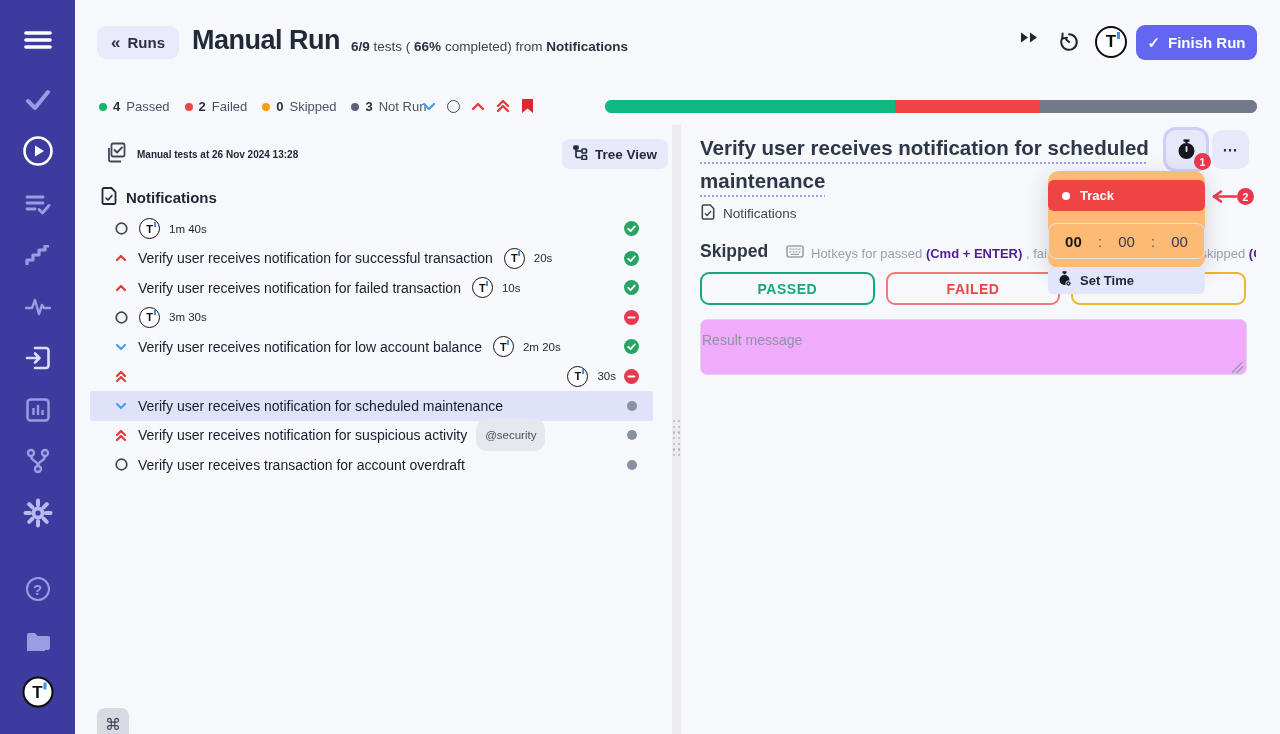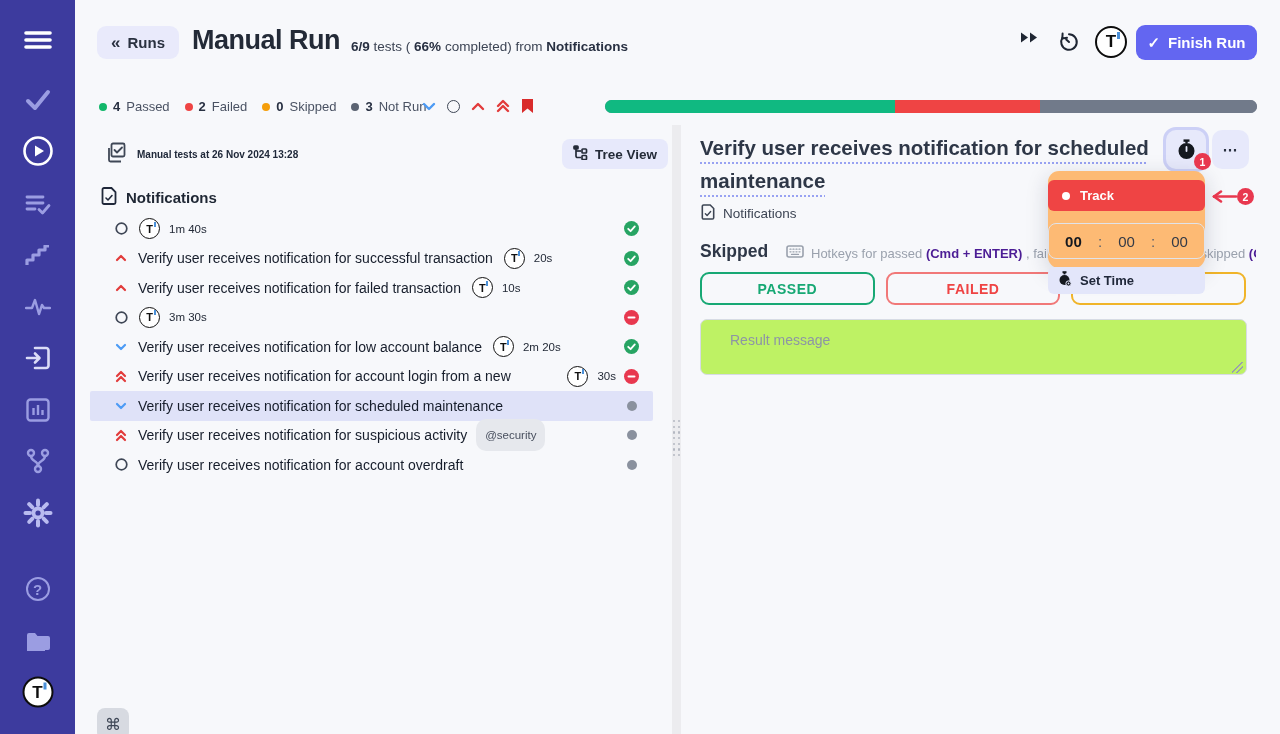--- a/index.html
+++ b/index.html
@@ -68,21 +68,21 @@
   .ann-arrow { position:absolute; left:1206px; top:189px; z-index:30; }
   .dcrumb { position:absolute; left:701px; top:204px; display:flex; align-items:center; gap:8px; font-size:13.5px; color:#3d4554; }
   .result-h { position:absolute; left:700px; top:241px; font-size:17.5px; font-weight:800; color:#2e3747; }
   .hotkeys { position:absolute; left:786px; top:245px; width:470px; font-size:13px; color:#9aa1ad; display:flex; align-items:center; gap:7px; white-space:nowrap; overflow:hidden; }
   .hotkeys b { color:#4c1d95; }
   .rbtns { position:absolute; left:700px; top:272px; width:546px; display:flex; gap:11px; }
   .rbtn { flex:1; height:33px; border-radius:9px; background:transparent; font-family:inherit; font-size:14px; font-weight:800; letter-spacing:0.5px; cursor:pointer; }
   .rb-pass { border:2px solid #17a874; color:#17a874; }
   .rb-fail { border:2px solid #f17878; color:#ef4444; }
   .rb-skip { border:2px solid #f0b429; color:#f0a713; }
-  .rmsg { position:absolute; left:700px; top:319px; width:547px; height:56px; border:1px solid #d7dbe4; border-radius:7px; background:#bef264; resize:none; padding:12px 29px; font-family:inherit; font-size:14px; color:#2a3140; }
+  .rmsg { position:absolute; left:700px; top:319px; width:547px; height:56px; border:1px solid #d7dbe4; border-radius:7px; background:#f0abfc; resize:none; padding:12px 1px; font-family:inherit; font-size:14px; color:#2a3140; }
   .rmsg::placeholder { color:#8d95a5; }
   .rgrip { position:absolute; left:1232px; top:362px; width:11px; height:11px; pointer-events:none;
            background:linear-gradient(135deg, transparent 45%, #9aa1ad 45%, #9aa1ad 52%, transparent 52%, transparent 68%, #9aa1ad 68%, #9aa1ad 75%, transparent 75%); }
   
   .popup { position:absolute; left:1048px; top:171px; width:157px; height:97px; background:#fdba74; border-radius:11px; box-shadow:0 6px 22px rgba(30,35,60,.18); z-index:20; padding:9px 0; }
   .btn-track { width:100%; height:31px; background:#ef4444; border:none; border-radius:6px; color:#fff; font-family:inherit; font-size:13px; font-weight:700; display:flex; align-items:center; gap:10px; padding:0 14px; cursor:pointer; }
   .track-dot { width:8px; height:8px; background:#fff; border-radius:50%; display:inline-block; }
   .timerbox { margin-top:12px; height:36px; border:1px solid #e0e3ea; border-radius:8px; display:flex; align-items:center; justify-content:space-evenly; font-size:15px; color:#333a47; }
   .timerbox .t1 { font-weight:800; color:#14181f; }
   .timerbox .colon { color:#565e6c; }
@@ -388,21 +388,20 @@
 
   <div class="trow">
     <span class="pri">
         <svg width="12" height="13" viewBox="0 0 12 13">
           <g stroke="#e23b3b" stroke-width="2.2" fill="none" stroke-linecap="round" stroke-linejoin="round">
             <path d="M2 6 L6 2 L10 6"></path>
             <path d="M2 11 L6 7 L10 11"></path>
           </g>
         </svg>
       </span>
-    <span class="ttitle">Verify user receives notification for account login from a new</span>
     <span class="tlogo-s" style="margin-left:auto">T</span>
     <span class="tdur">30s</span>
     <span class="tstat" style="margin-left:8px">
         <svg width="15" height="15" viewBox="0 0 15 15">
           <circle cx="7.5" cy="7.5" r="7.5" fill="#e8384f"></circle>
           <rect x="3.5" y="6.4" width="8" height="2.2" rx="1.1" fill="#fff"></rect>
         </svg>
       </span>
   </div>
 
@@ -433,21 +432,21 @@
         <span class="nr-dot"></span>
       </span>
   </div>
 
   <div class="trow">
     <span class="pri">
         <svg width="13" height="13" viewBox="0 0 13 13">
           <circle cx="6.5" cy="6.5" r="5.3" stroke="#3f4756" stroke-width="1.7" fill="none"></circle>
         </svg>
       </span>
-    <span class="ttitle">Verify user receives notification for account overdraft</span>
+    <span class="ttitle">Verify user receives transaction for account overdraft</span>
     <span class="tstat">
         <span class="nr-dot"></span>
       </span>
   </div>
 </div>
 
 <button class="cmd-btn">⌘</button>
 
 <div class="divider">
   <span class="grip">

